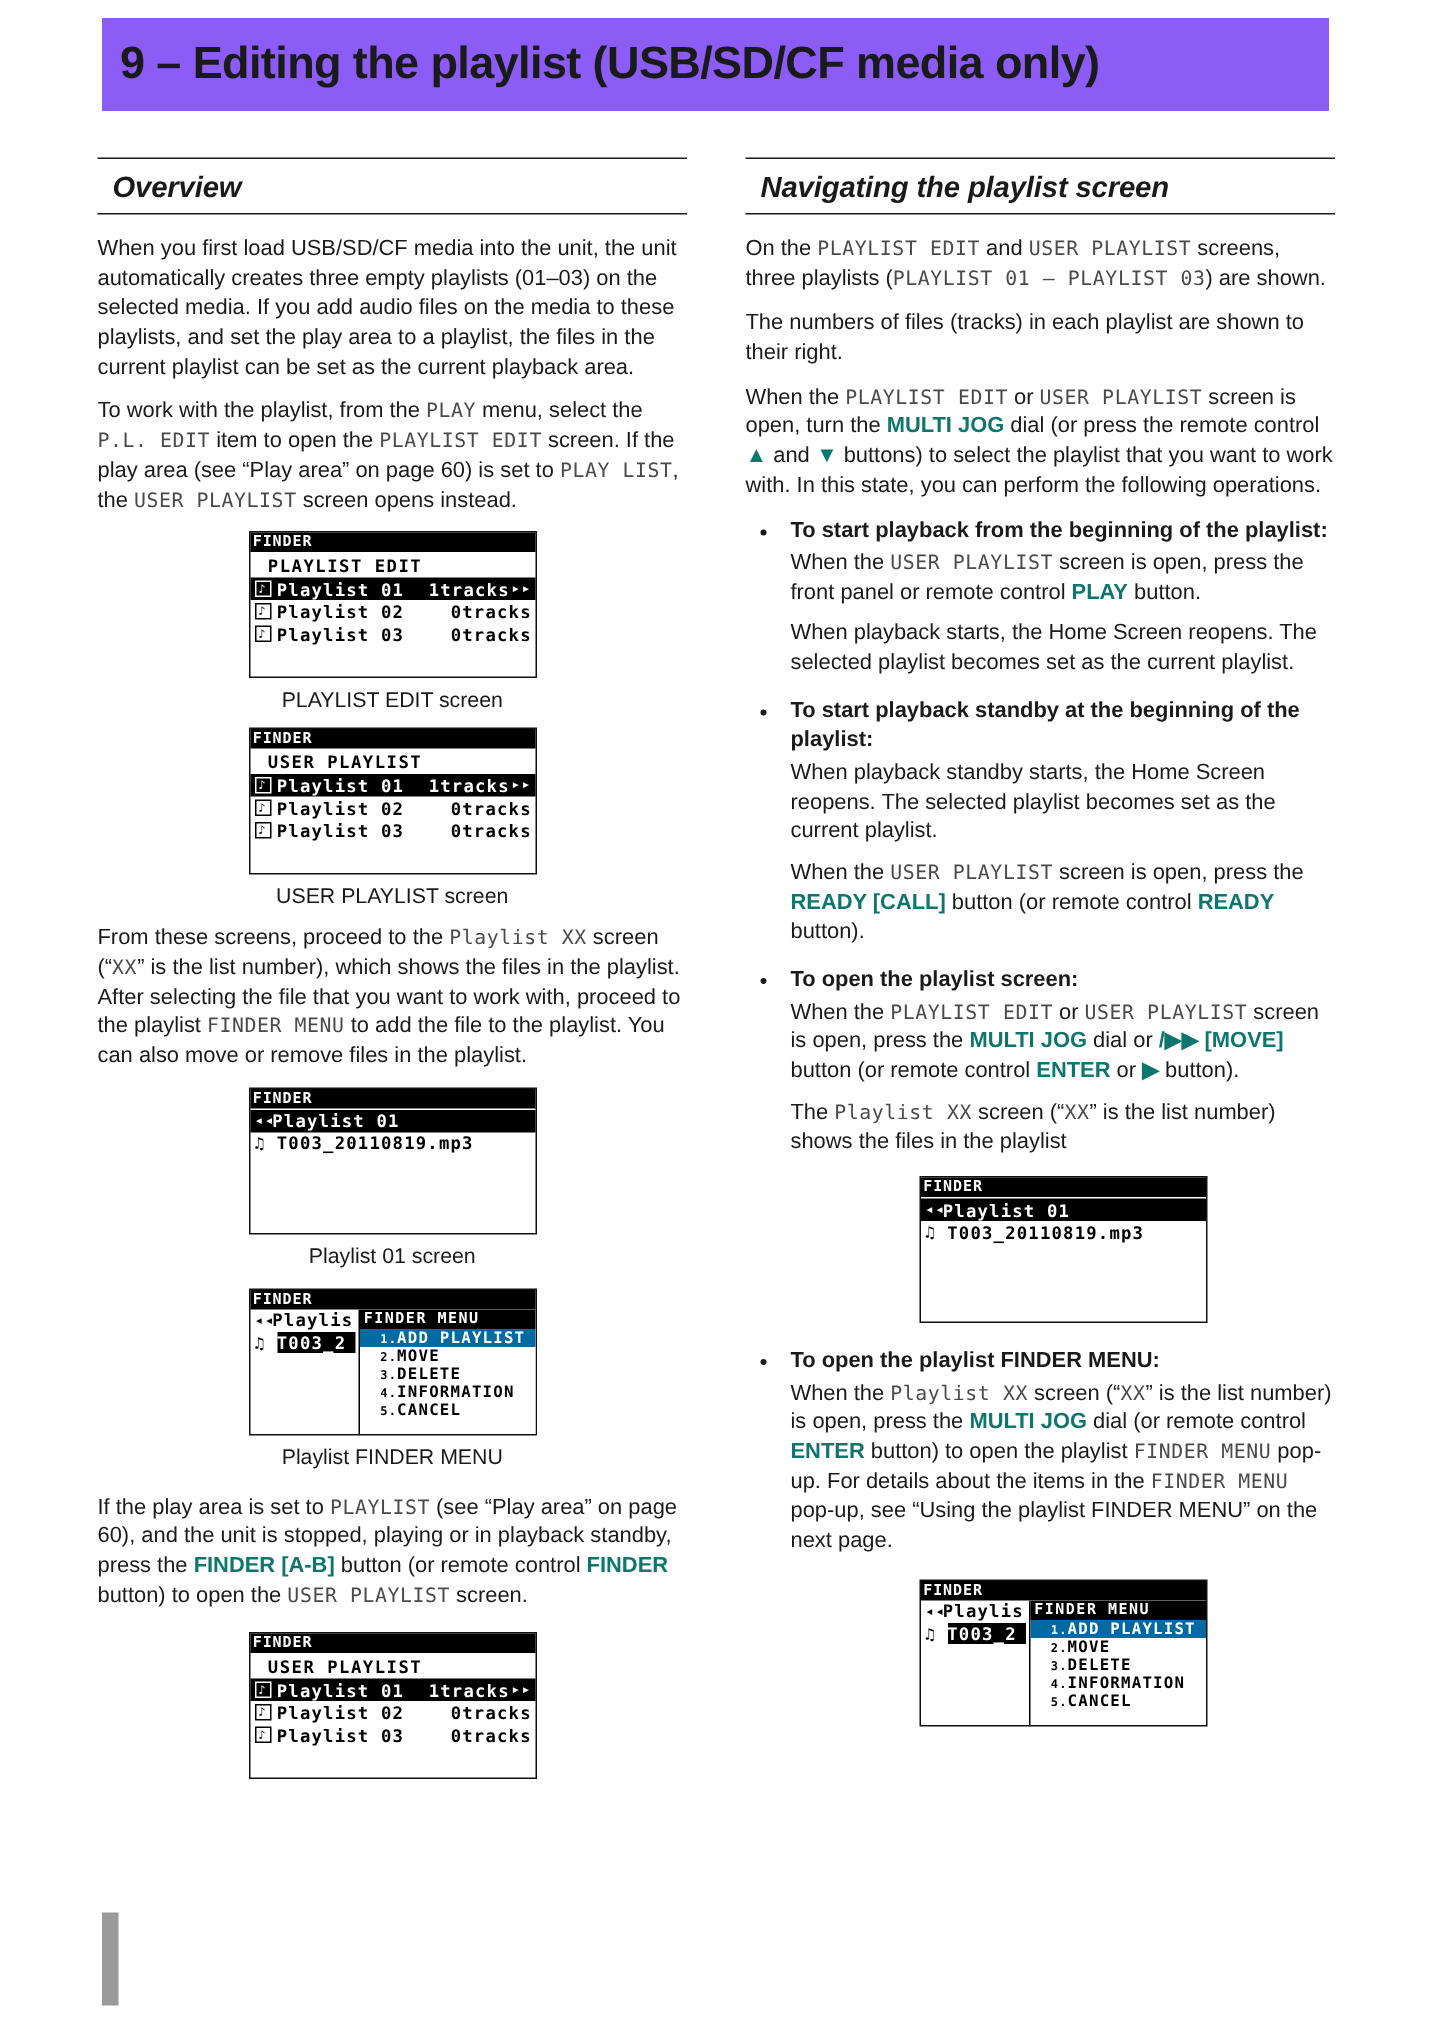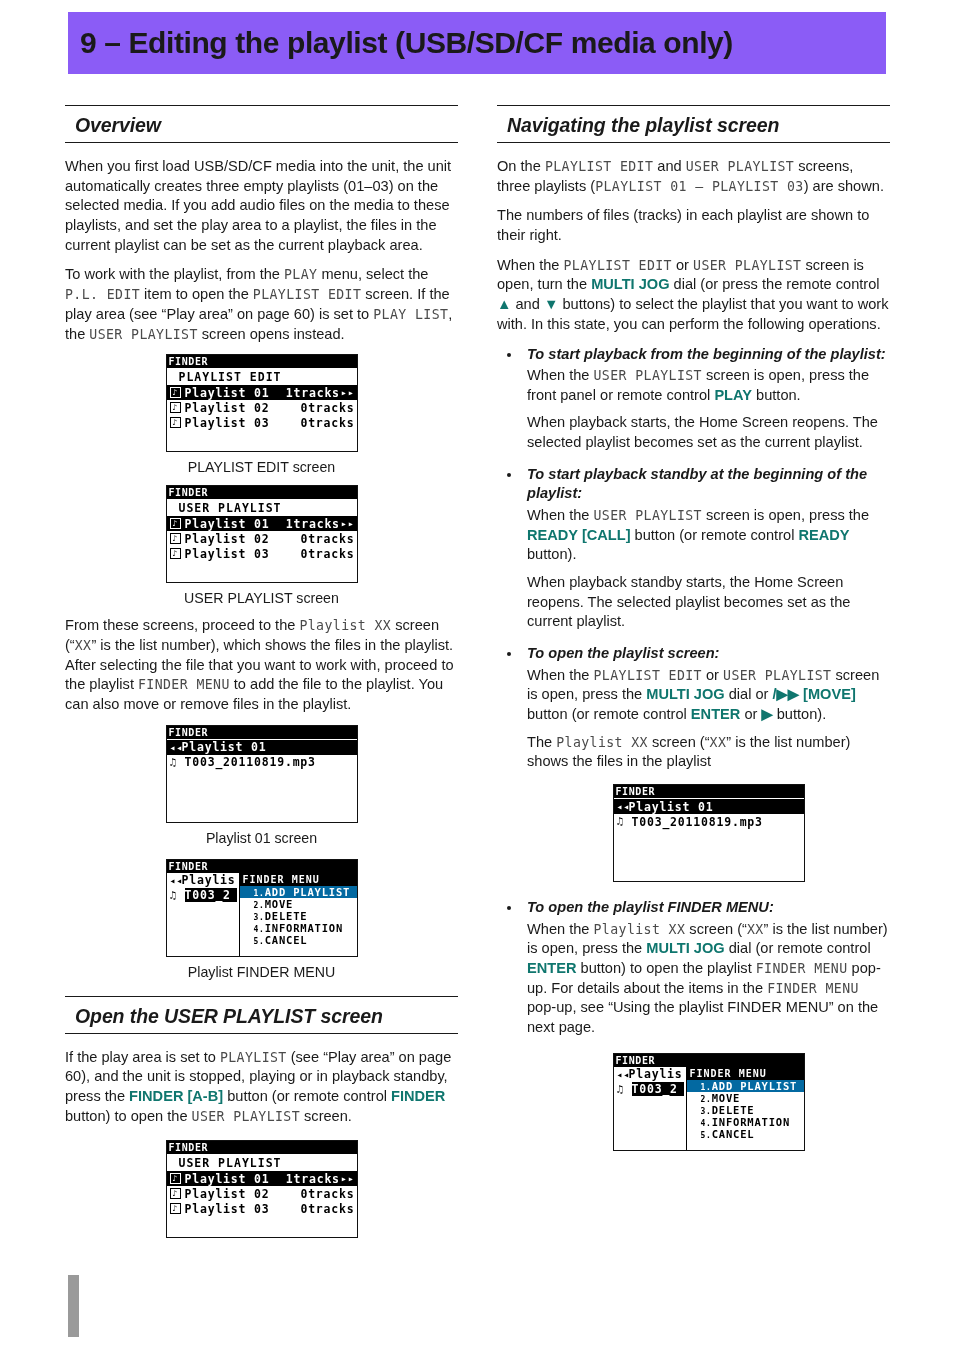--- a/index.html
+++ b/index.html
@@ -96,21 +96,20 @@
     width: 4px;
     height: 4px;
     border-radius: 50%;
     background: #1a1a1a;
   }
   .bullet-title {
     font-size: 14.6px;
     font-weight: bold;
     line-height: 1.34;
     margin: 0 0 2px 0;
-    font-style: italic;
   }
   .bullet-body {
     font-size: 14.6px;
     line-height: 1.35;
     margin: 0 0 8px 0;
   }
 
   
   .figure {
     margin: 6px 0 10px 0;
@@ -390,23 +389,20 @@
             <div class="pop-item"><span class="num">4.</span><span>INFORMATION</span></div>
             <div class="pop-item"><span class="num">5.</span><span>CANCEL</span></div>
           </div>
         </div>
       </div>
       <div class="fig-caption">Playlist FINDER MENU</div>
     </div>
   </div>
 
   <div class="section" style="margin-top:16px;">
-    <div class="section-head">
-      <h2>Open the USER PLAYLIST screen</h2>
-    </div>
     <p class="body">
       <span>If the play area is set to </span><span class="lcdfont">PLAYLIST</span><span> (see “Play area” on page 60), and the unit is stopped, playing or in playback standby, press the </span><b>FINDER [A-B]</b><span> button (or remote control </span><b>FINDER</b><span> button) to open the </span><span class="lcdfont">USER PLAYLIST</span><span> screen.</span>
     </p>
 
     <div class="figure" style="margin-top:14px;">
       <div class="lcd lcd-w192">
         <div class="lcd-titlebar">FINDER</div>
         <div class="lcd-body lcd-h78">
           <div class="lcd-subtitle">USER PLAYLIST</div>
           <div class="lcd-row sel">
@@ -453,24 +449,24 @@
       <li>
         <p class="bullet-title">To start playback from the beginning of the playlist:</p>
         <p class="bullet-body">
           <span>When the </span><span class="lcdfont">USER PLAYLIST</span><span> screen is open, press the front panel or remote control </span><b>PLAY</b><span> button.</span>
         </p>
         <p class="bullet-body">When playback starts, the Home Screen reopens. The selected playlist becomes set as the current playlist.</p>
       </li>
 
       <li>
         <p class="bullet-title">To start playback standby at the beginning of the playlist:</p>
+        <p class="bullet-body">When playback standby starts, the Home Screen reopens. The selected playlist becomes set as the current playlist.</p>
         <p class="bullet-body">
           <span>When the </span><span class="lcdfont">USER PLAYLIST</span><span> screen is open, press the </span><b>READY [CALL]</b><span> button (or remote control </span><b>READY</b><span> button).</span>
         </p>
-        <p class="bullet-body">When playback standby starts, the Home Screen reopens. The selected playlist becomes set as the current playlist.</p>
       </li>
 
       <li>
         <p class="bullet-title">To open the playlist screen:</p>
         <p class="bullet-body">
           <span>When the </span><span class="lcdfont">PLAYLIST EDIT</span><span> or </span><span class="lcdfont">USER PLAYLIST</span><span> screen is open, press the </span><b>MULTI JOG</b><span> dial or </span><b>/▶▶ [MOVE]</b><span> button (or remote control </span><b>ENTER</b><span> or </span><b>▶</b><span> button).</span>
         </p>
         <p class="bullet-body">
           <span>The </span><span class="lcdfont">Playlist XX</span><span> screen (“</span><span class="lcdfont">XX</span><span>” is the list number) shows the files in the playlist</span>
         </p>

